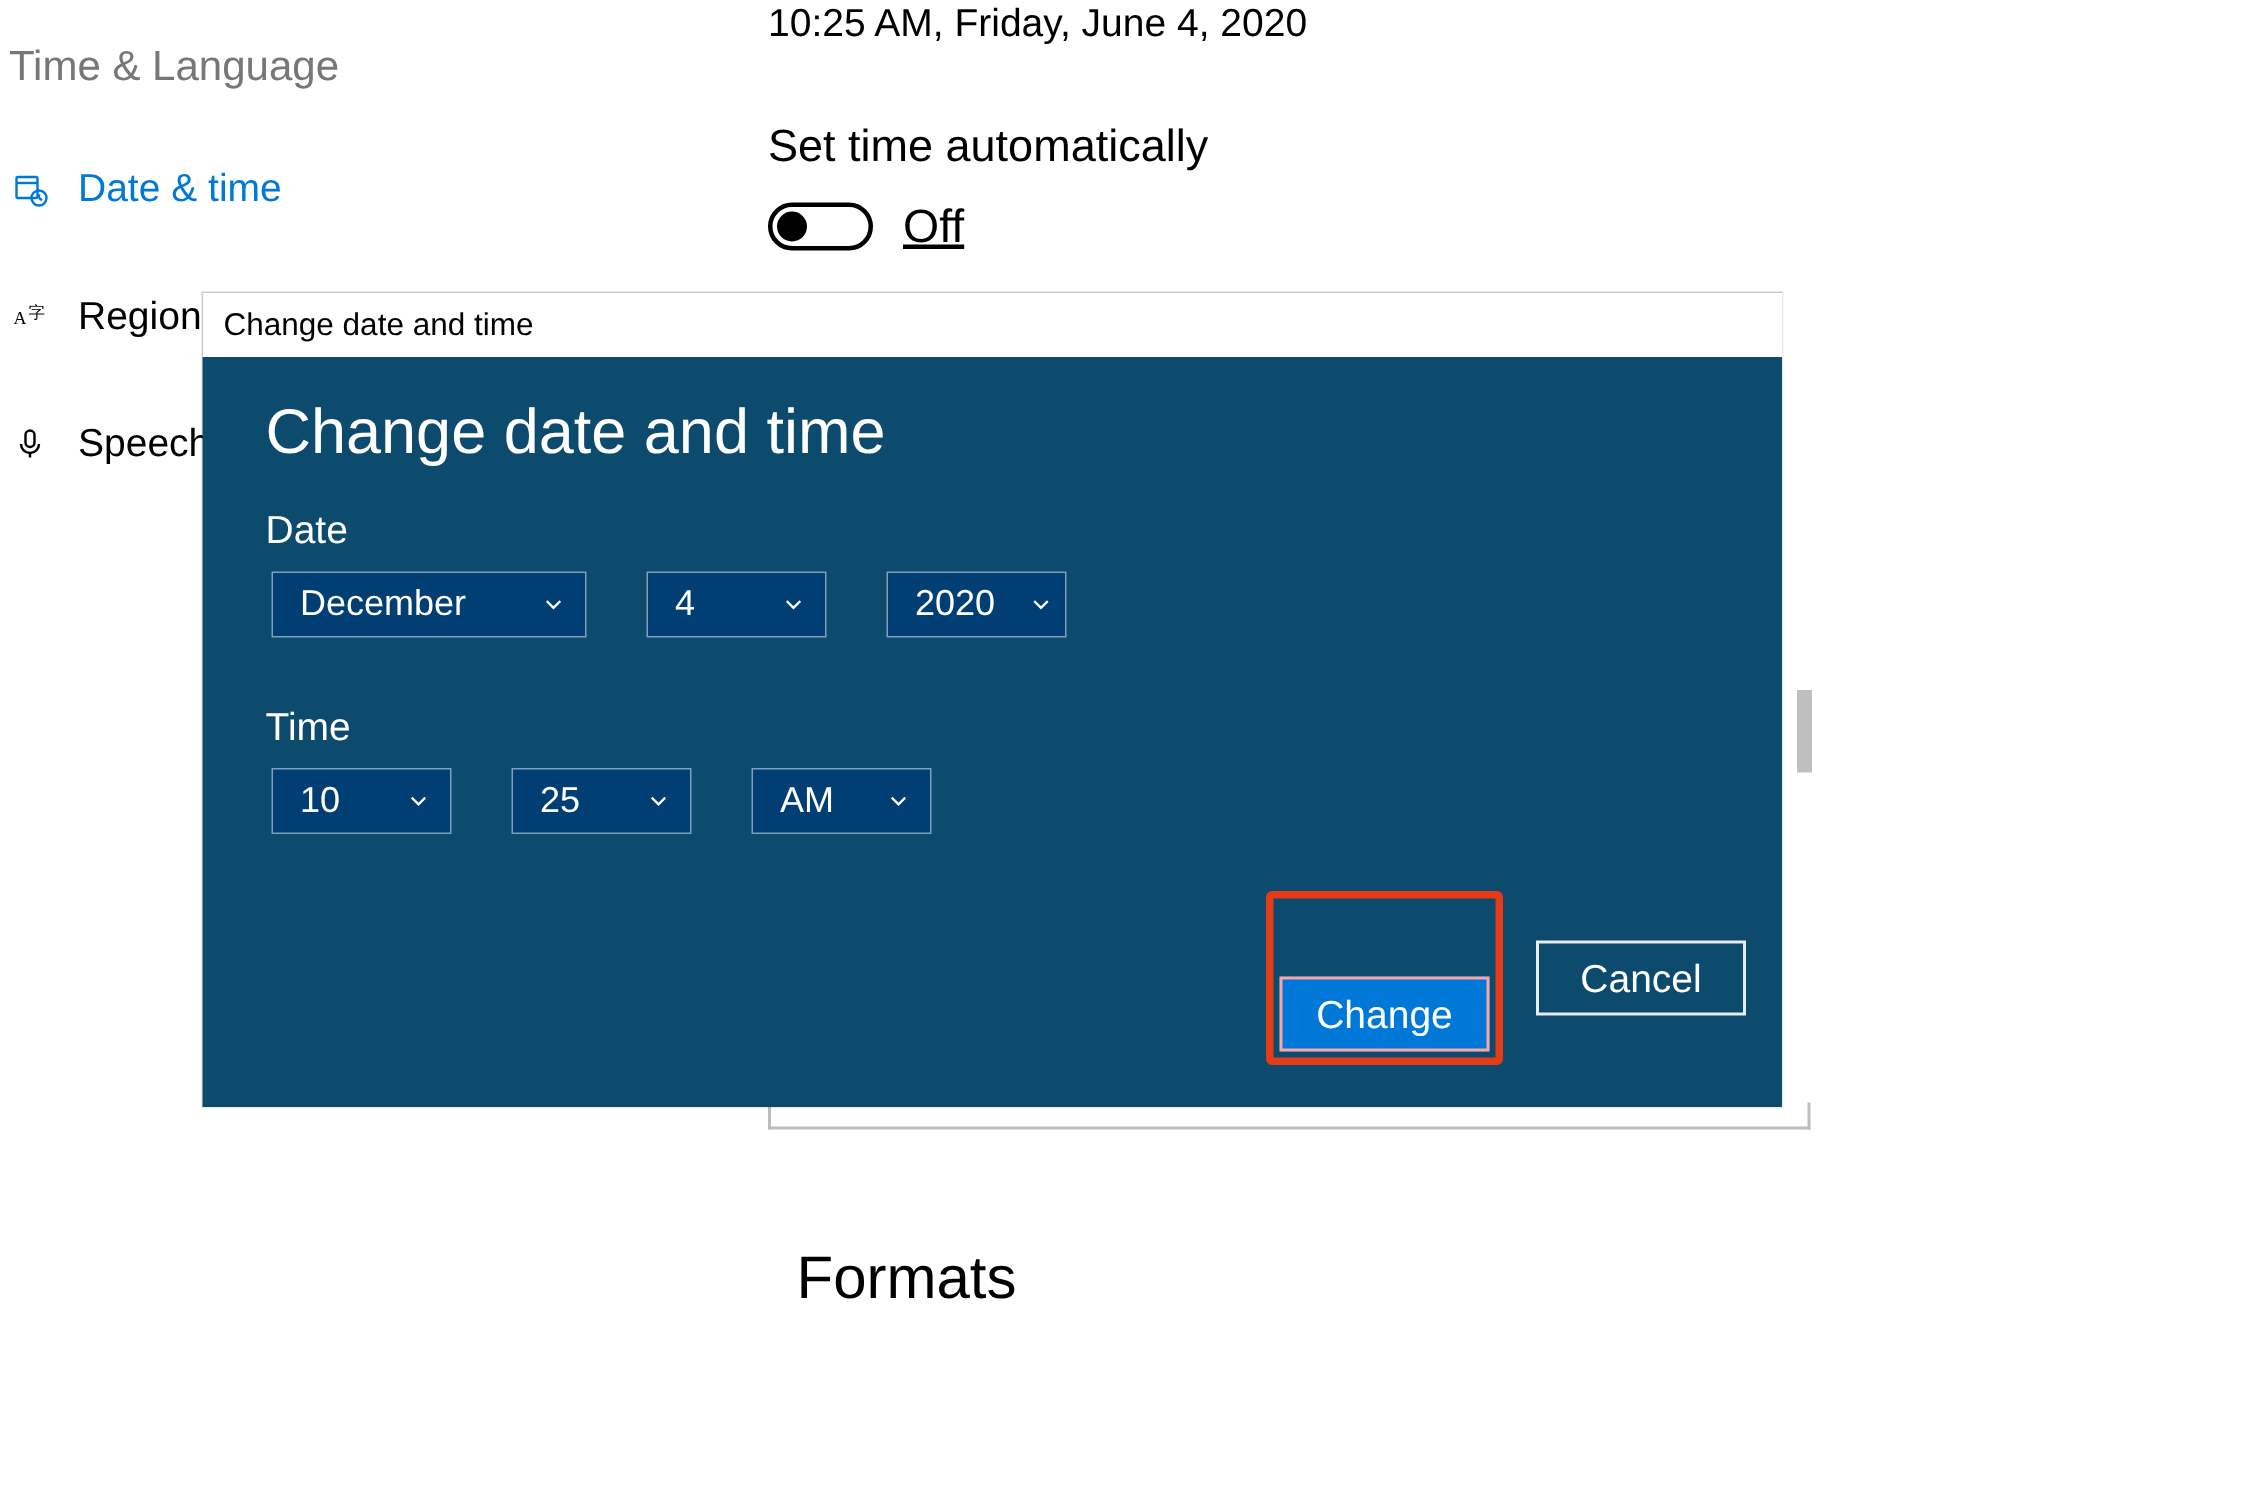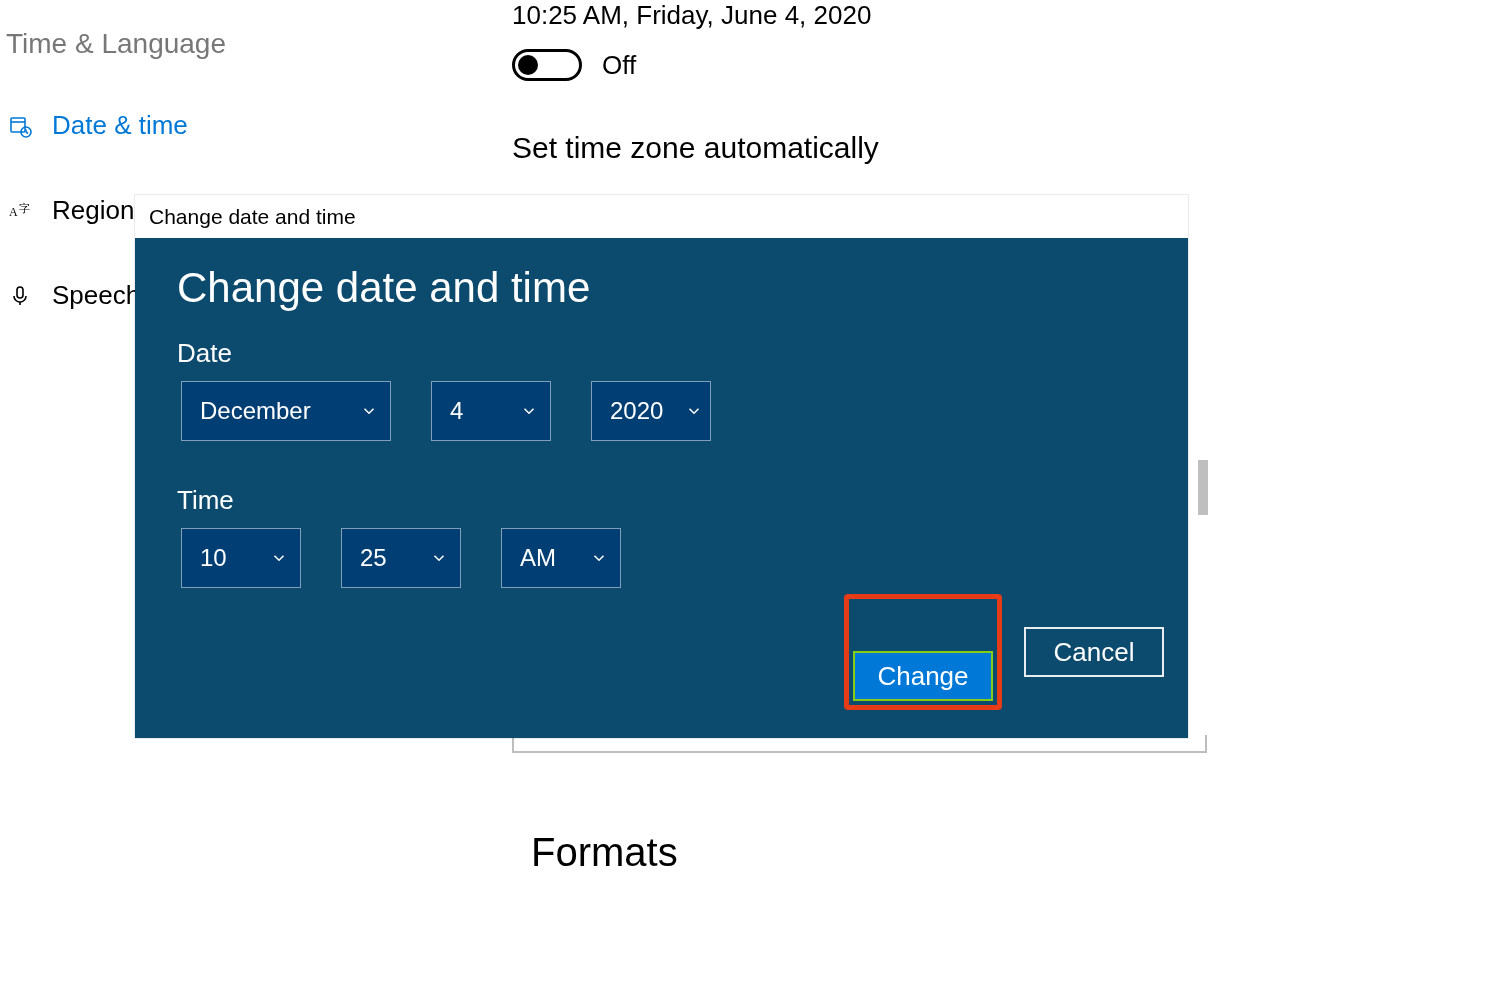--- a/index.html
+++ b/index.html
@@ -62,21 +62,21 @@
     border: 3px solid #000;
     border-radius: 20px;
     position: relative;
     background: #fff;
   }
   .toggle .knob {
     position:absolute; left:3px; top:3px;
     width:20px; height:20px; border-radius:50%;
     background:#000;
   }
-  .toggle-state { font-size: 26px; }
+  .toggle-state { font-size: 31px; text-decoration: underline; }
 
   .ghost-panel {
     position:absolute;
     left: 512px; top: 735px;
     width: 695px; height: 18px;
     border: 2px solid #bdbdbd;
     border-top: none;
     background: #fff;
   }
   .scroll-nub {
@@ -122,21 +122,21 @@
   .field-label {
     font-size: 26px;
     margin: 18px 0 12px 0;
     font-weight: 300;
   }
   .select-row { display:flex; gap: 40px; padding-left:4px; }
   .select-row.second { gap: 40px; }
 
   .sel {
     display:flex; align-items:center; justify-content:space-between;
-    height: 60px;
+    height: 44px;
     padding: 0 12px 0 18px;
     background: #003e73;
     border: 1px solid rgba(255,255,255,.5);
     color: #fff;
     font-size: 24px;
     cursor: pointer;
     font-weight: 400;
   }
   .sel .chev { margin-left: 22px; display:inline-flex; }
   .sel.month { width: 210px; }
@@ -153,21 +153,21 @@
   .btn {
     height: 50px;
     min-width: 140px;
     font-size: 26px;
     display:flex; align-items:center; justify-content:center;
     cursor:pointer;
     font-weight: 400;
   }
   .btn.primary {
     background: #0078d7;
-    border: 2px solid #84cc16;
+    border: 2px solid #fca5a5;
     color:#fff;
     margin-top:48px;
   }
   .btn.secondary {
     background: transparent;
     border: 2px solid rgba(255,255,255,.9);
     color:#fff;
   }
   .highlight-ring {
     border: 5px solid #e63b17;
@@ -217,20 +217,21 @@
           <line x1="12" y1="18" x2="12" y2="21"></line>
         </svg>
       </span>
       <span>Speech</span>
     </div>
   </div>
 
   <div class="content">
     <div class="datetime-line">10:25 AM, Friday, June 4, 2020</div>
 
+    <div class="setting-label">Set time automatically</div>
     <div class="toggle-row">
       <div class="toggle">
         <div class="knob"></div>
       </div>
       <span class="toggle-state">Off</span>
     </div>
 
     <div class="setting-label">Set time zone automatically</div>
   </div>
 

